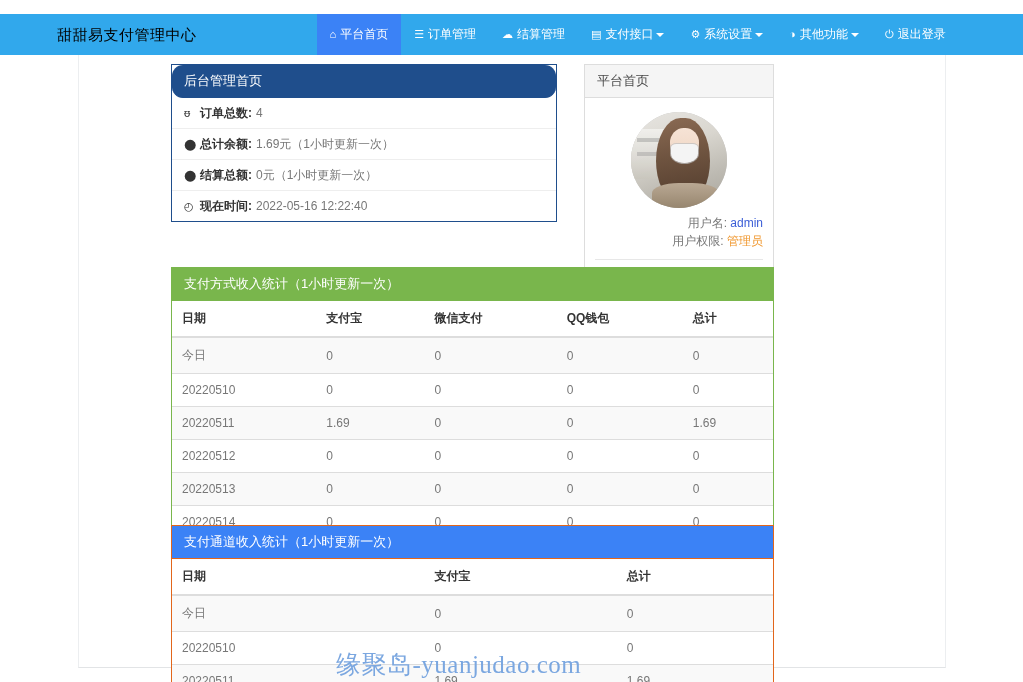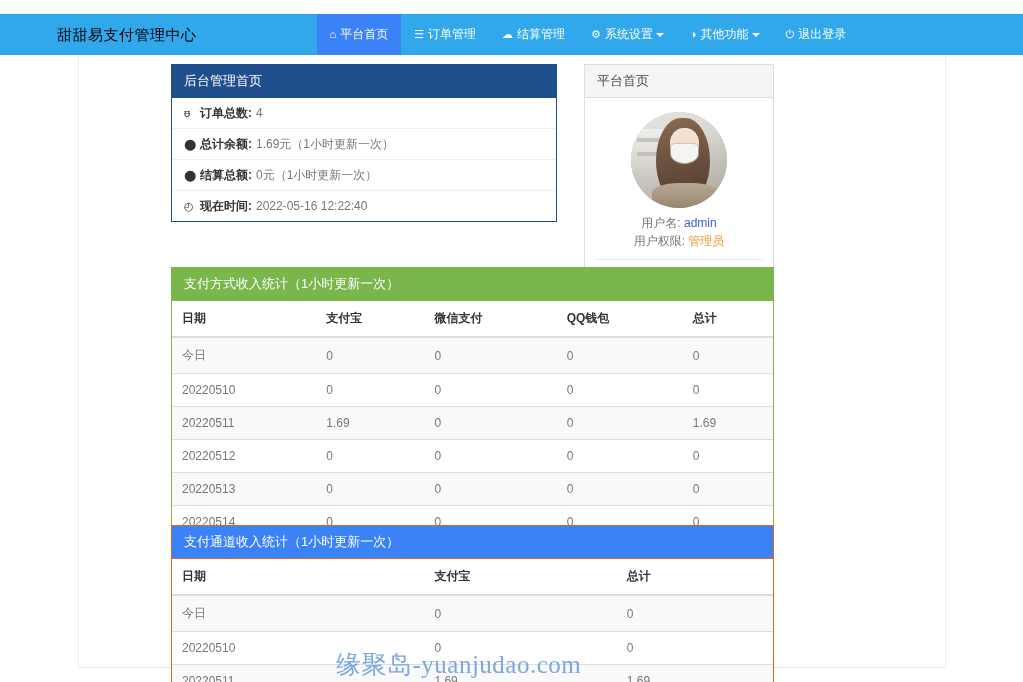--- a/index.html
+++ b/index.html
@@ -82,21 +82,21 @@
     background: #ffffff;
     border: 1px solid #dddddd;
   }
   .panel-heading {
     font-size: 13px;
     padding: 8px 12px;
     line-height: 16px;
   }
   .panel-primary { border-color: #1f4e8c; }
   .panel-primary > .panel-heading {
-    background: #1f4e8c; color: #ffffff; border-bottom: 1px solid #1f4e8c;
+    background: #1f4e8c; color: #ffffff; border-bottom: 1px solid #1f4e8c; border-radius: 11px;
   }
   .panel-default > .panel-heading {
     background: #f5f5f5; color: #4a4a4a; border-bottom: 1px solid #dddddd;
   }
   .panel-success { border-color: #79b64c; }
   .panel-success > .panel-heading {
     background: #79b64c; color: #ffffff; border-bottom: 1px solid #79b64c;
   }
   .panel-warning { border-color: #e2661b; }
   .panel-warning > .panel-heading {
@@ -171,21 +171,21 @@
     border-radius: 20% 20% 50% 50%;
     background: #f4f4f4;
     box-shadow: 0 0 0 1px rgba(190,190,190,.7);
   }
   .av-body {
     position: absolute; left: 22%; bottom: 0;
     width: 70%; height: 26%;
     border-radius: 40% 40% 0 0;
     background: linear-gradient(180deg,#b9a893 0%,#97866f 100%);
   }
-  .admin-line { font-size: 12px; color: #777777; line-height: 18px; }
+  .admin-line { font-size: 12px; color: #777777; line-height: 18px; text-align: right; }
   .admin-line .v-user { color: #3b5ed7; }
   .admin-line .v-role { color: #f0962c; }
   .admin-btns {
     margin-top: 9px;
     padding-top: 8px;
     border-top: 1px solid #e7e7e7;
     text-align: center;
   }
   .btn {
     display: inline-block;
@@ -240,20 +240,21 @@
 <body>
 
 <div id="page">
 
   <div class="navbar">
     <div class="navbar-brand">甜甜易支付管理中心</div>
     <div class="nav-items" id="nav-items">
         <div class="nav-item active"><span class="ico">⌂</span><span>平台首页</span></div>
         <div class="nav-item"><span class="ico">☰</span><span>订单管理</span></div>
         <div class="nav-item"><span class="ico">☁</span><span>结算管理</span></div>
+        <div class="nav-item"><span class="ico">▤</span><span>支付接口</span><span class="caret"></span></div>
         <div class="nav-item"><span class="ico">⚙</span><span>系统设置</span><span class="caret"></span></div>
         <div class="nav-item"><span class="ico">◑</span><span>其他功能</span><span class="caret"></span></div>
         <div class="nav-item"><span class="ico">⏻</span><span>退出登录</span></div>
       </div>
   </div>
 
   <div class="content-wrap">
 
     <div class="panel panel-primary" style="left:92px; top:9px; width:386px;">
       <div class="panel-heading">后台管理首页</div>

